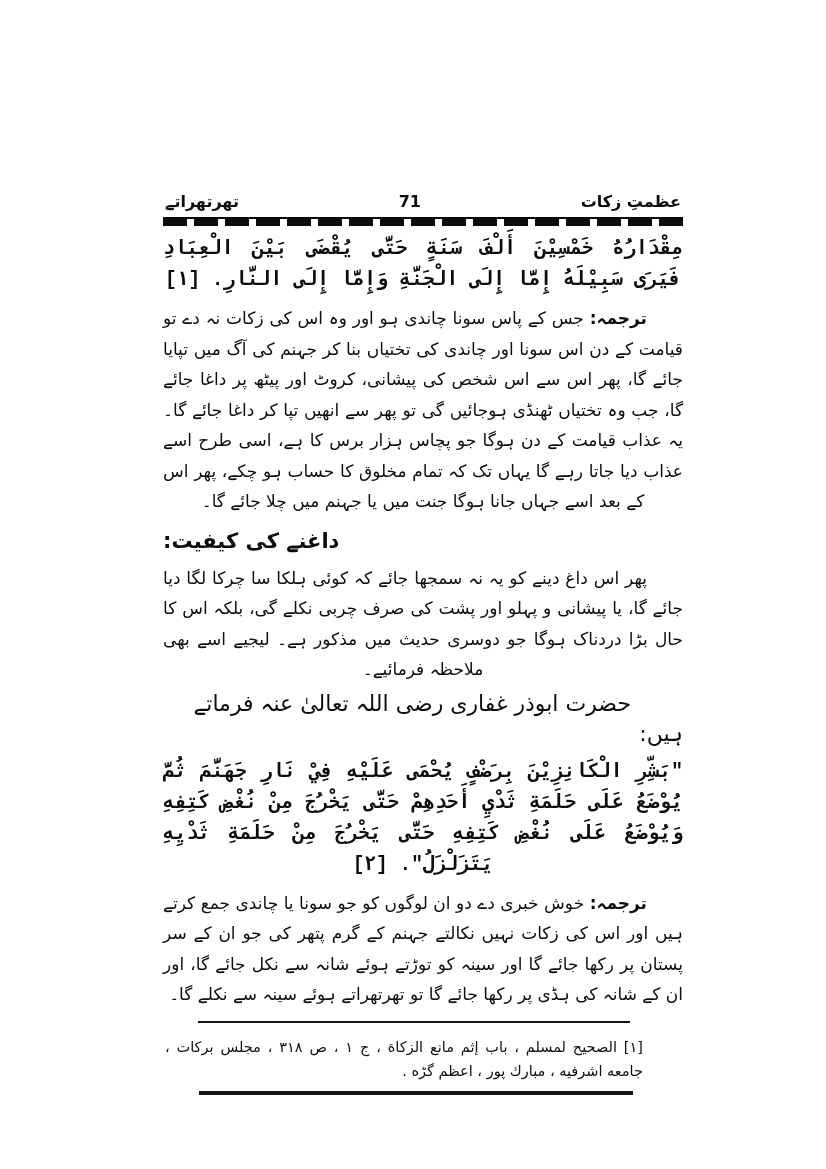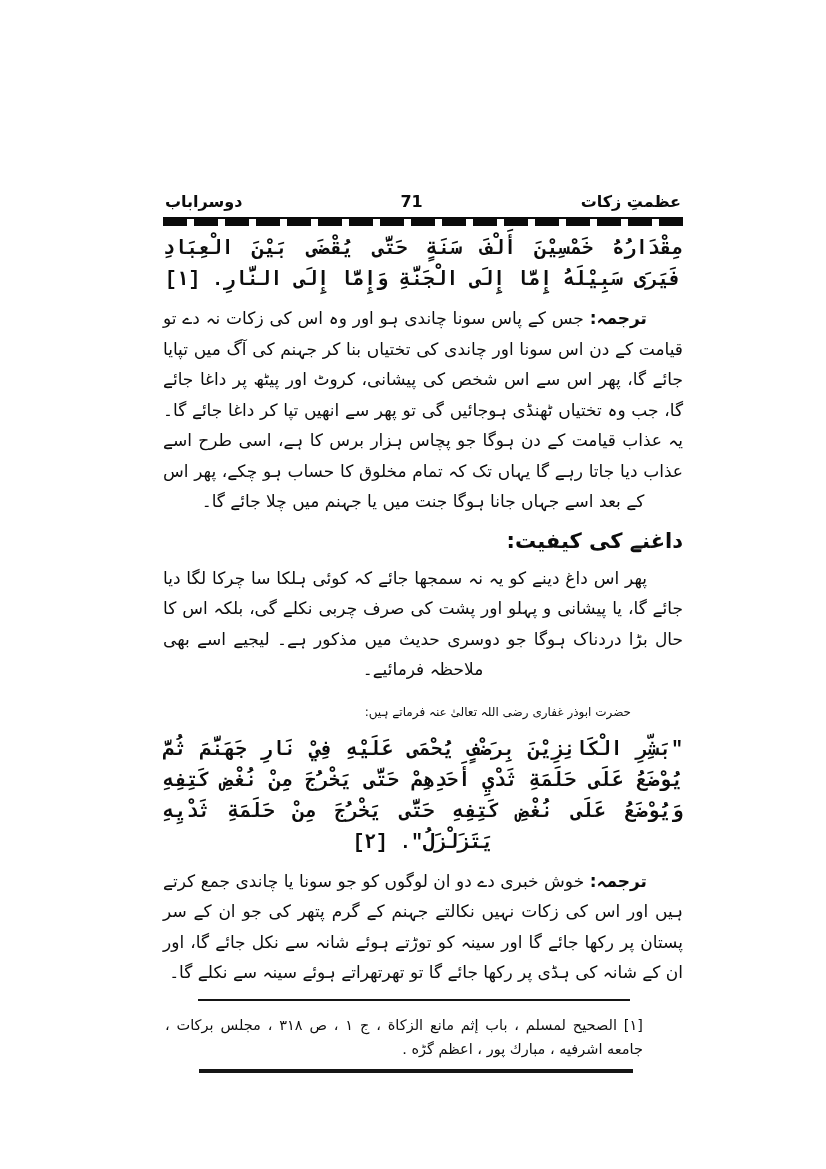--- a/index.html
+++ b/index.html
@@ -55,30 +55,30 @@
   .urdu-para {
     font-size: 17px;
     line-height: 30.5px;
     text-align: justify;
     margin-top: 7px;
     text-indent: 36px;
   }
   .urdu-para.center-last { text-align-last: center; }
   .tarjuma-label { font-weight: bold; }
   .section-heading {
-    text-align: right;
+    text-align: left;
     font-weight: bold;
     font-size: 21px;
     line-height: 30px;
     margin-top: 9px;
   }
   .narrator-line {
-    font-size: 12px;
+    font-size: 22px;
     line-height: 30px;
-    margin-top: 12px;
+    margin-top: 4px;
     text-indent: 52px;
   }
   
   .footnote-separator {
     width: 432px;
     height: 2px;
     background: #151515;
     margin: 11px 53px 0 0;
   }
   .footnotes {
@@ -97,21 +97,21 @@
 </style>
 </head>
 <body>
 
 <div class="page">
   <div class="column">
 
     <div class="running-head">
       <span class="head-item">عظمتِ زکات</span>
       <span class="head-item">71</span>
-      <span class="head-item">دوسراباب</span>
+      <span class="head-item">تھرتھراتے</span>
     </div>
     <div class="head-rule"></div>
 
     <div class="arabic-quote">
       <span>مِقْدَارُهُ خَمْسِيْنَ أَلْفَ سَنَةٍ حَتَّى يُقْضَى بَيْنَ الْعِبَادِ فَيَرَى سَبِيْلَهُ إِمَّا إِلَى الْجَنَّةِ وَإِمَّا إِلَى النَّارِ.</span>
       <span>[۱]</span>
     </div>
 
     <div class="urdu-para center-last">
       <span class="tarjuma-label">ترجمہ:</span>

